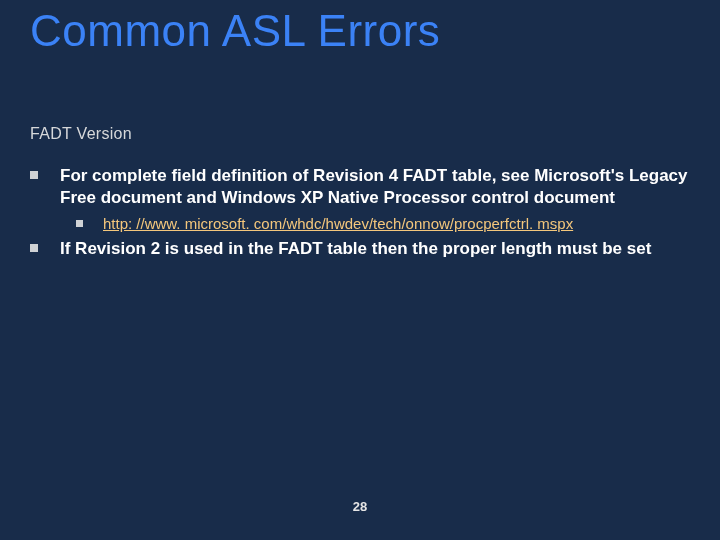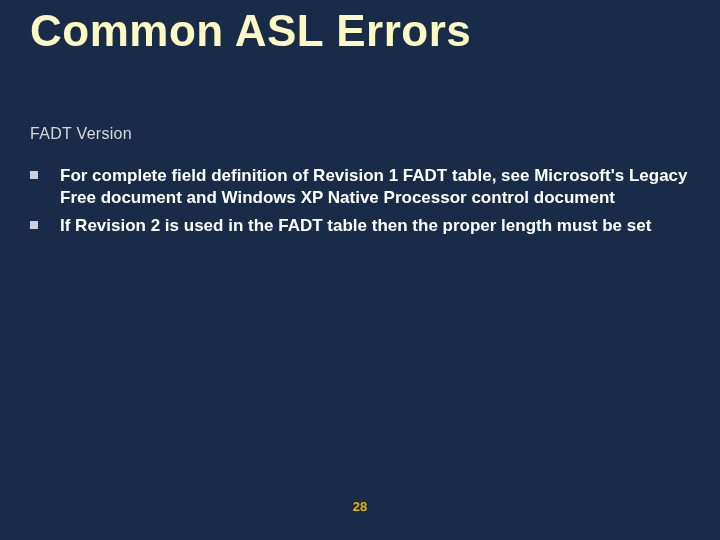--- a/index.html
+++ b/index.html
@@ -17,22 +17,22 @@
     width: 720px;
     height: 540px;
     box-sizing: border-box;
   }
   .title {
     position: absolute;
     left: 30px;
     top: 8px;
     font-size: 44px;
     line-height: 1.05;
-    font-weight: 700;
-    color: #fef9c3;
+    font-weight: 400;
+    color: #3b82f6;
     letter-spacing: 0.5px;
   }
   .subtitle {
     position: absolute;
     left: 30px;
     top: 125px;
     font-size: 16px;
     color: #d6d8da;
     font-weight: 400;
     letter-spacing: 0.3px;
@@ -83,44 +83,48 @@
     color: #f4c77c;
     text-decoration: underline;
     font-weight: 400;
     cursor: pointer;
   }
   .pagenum {
     position: absolute;
     bottom: 26px;
     width: 100%;
     text-align: center;
-    color: #eab308;
+    color: #e5e5e5;
     font-size: 13px;
     font-weight: 700;
   }
 </style>
 </head>
 <body>
 
 <div class="slide">
 
   <div class="title">
     <span>Common ASL Errors</span><br>
   </div>
 
   <div class="subtitle">FADT Version</div>
 
   <div class="bullets">
 
 
     <div class="b1">
       <div class="sq"></div>
-      <div class="b1-text">For complete field definition of Revision 1 FADT table, see Microsoft's Legacy Free document and Windows XP Native Processor control document</div>
+      <div class="b1-text">For complete field definition of Revision 4 FADT table, see Microsoft's Legacy Free document and Windows XP Native Processor control document</div>
     </div>
 
+    <div class="sub">
+      <div class="sq-small"></div>
+      <span class="sub-link">http: //www. microsoft. com/whdc/hwdev/tech/onnow/procperfctrl. mspx</span>
+    </div>
 
     <div class="b1">
       <div class="sq"></div>
       <div class="b1-text">If Revision 2 is used in the FADT table then the proper length must be set</div>
     </div>
 
   </div>
 
   <div class="pagenum">28</div>
 

